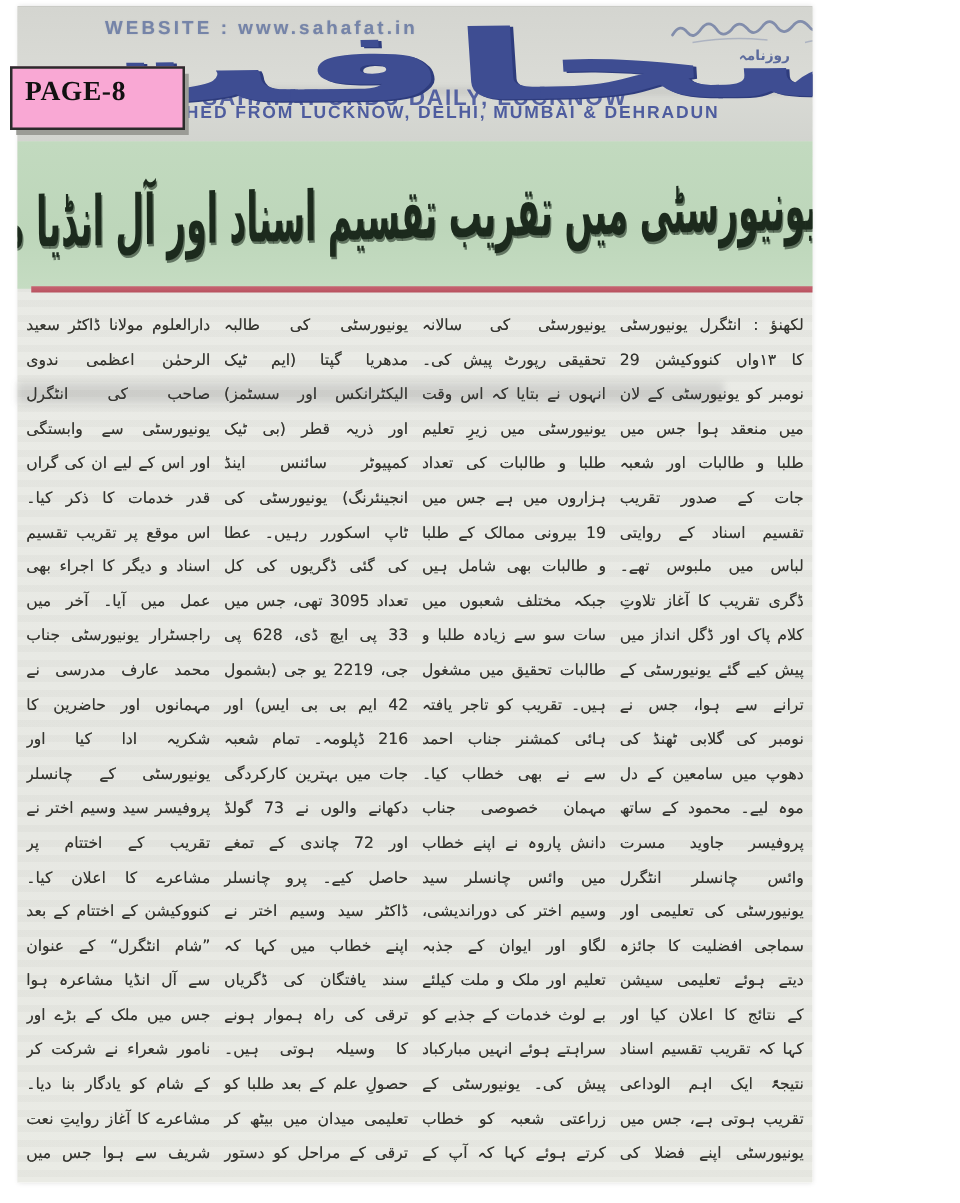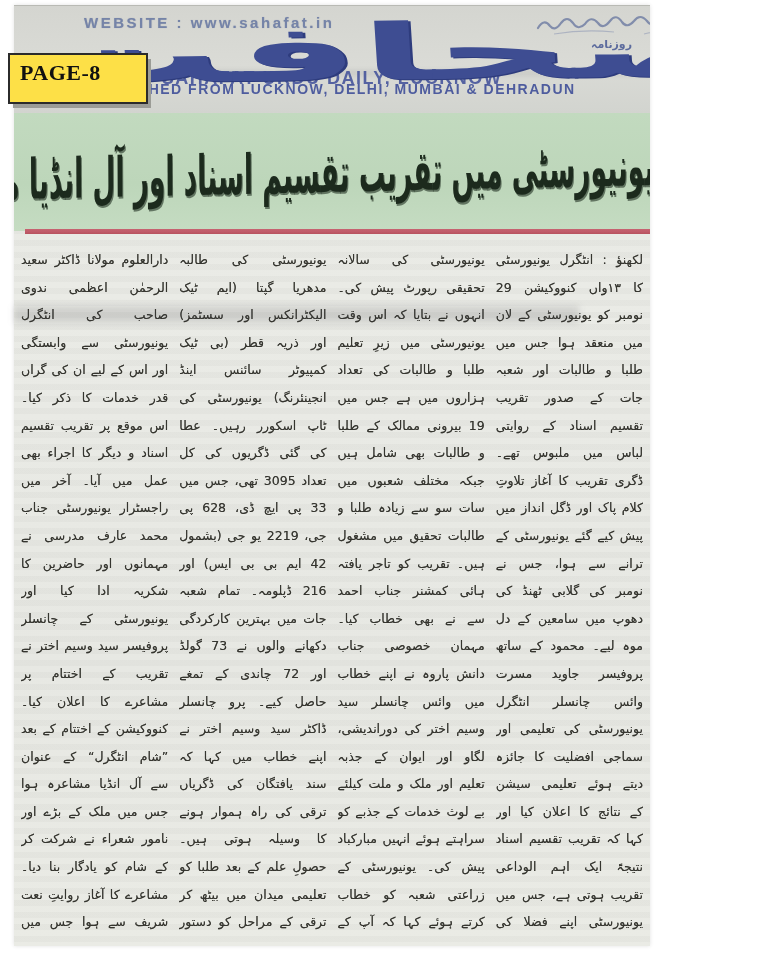--- a/index.html
+++ b/index.html
@@ -44,21 +44,21 @@
   .subline { 
     position:absolute; width:100%; text-align:center;
     font-family:"Liberation Sans", sans-serif; font-weight:bold;
     color:#47569c; z-index:1; letter-spacing:1.5px; white-space:nowrap;
   }
   .subline1 { top:62px; font-size:18px; opacity:.9; }
   .subline2 { top:75px; font-size:14px; opacity:.95; }
   
   .page-box {
     position:absolute; left:8px; top:53px; width:140px; height:51px;
-    background:#fde047; border:2px solid #2b2b2b; z-index:5;
+    background:#f9a8d4; border:2px solid #2b2b2b; z-index:5;
     box-shadow:4px 5px 0 -1px #9b9c96;
   }
   .page-box span {
     display:block; margin:5px 0 0 10px;
     font-family:"Liberation Serif", serif; font-weight:bold;
     font-size:22px; color:#111111; letter-spacing:.5px;
   }
   
   .headline-band {
     position:absolute; left:0; top:107px; width:100%; height:118px;

